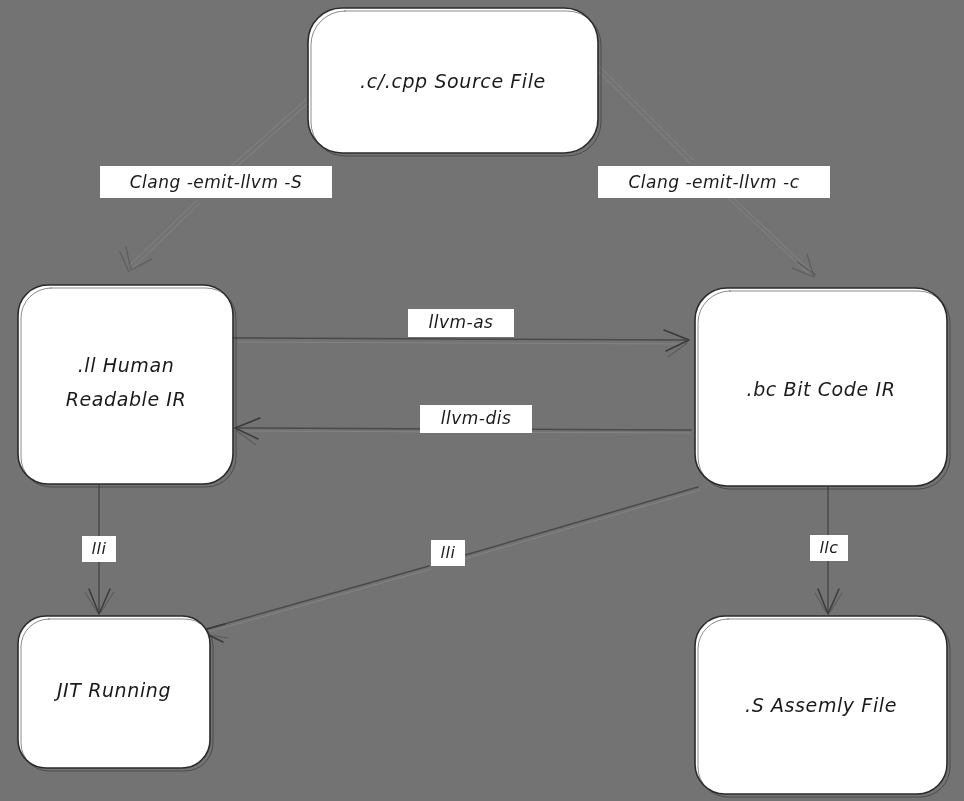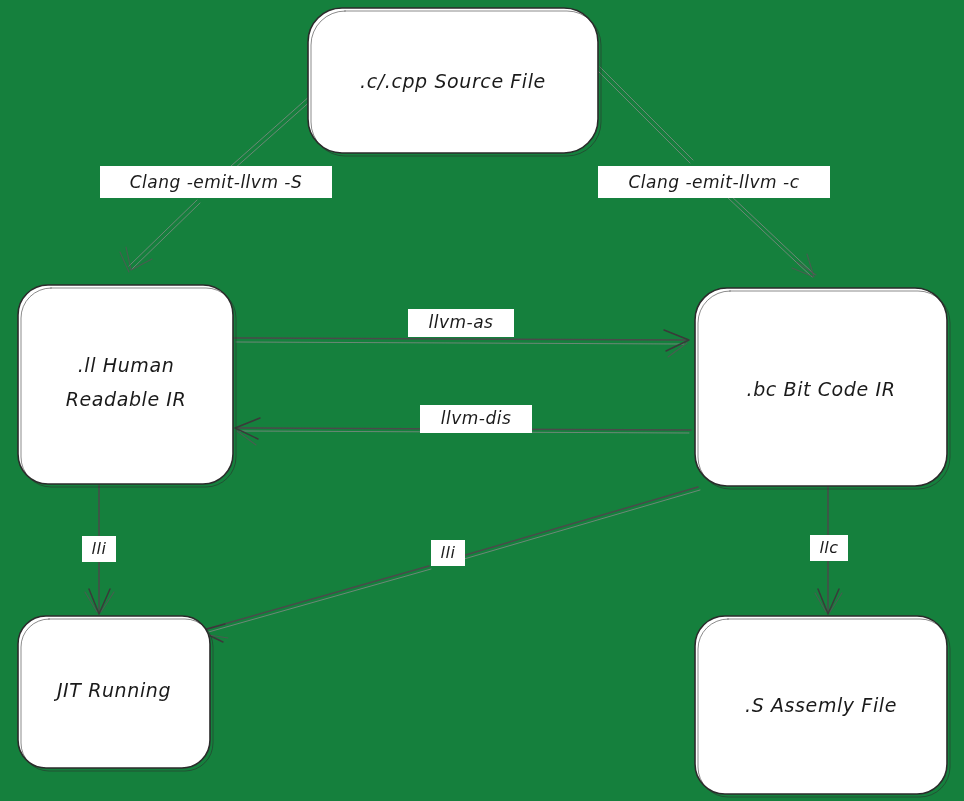--- a/index.html
+++ b/index.html
@@ -11,21 +11,21 @@
   body {
     width: 964px;
     height: 801px;
     overflow: hidden;
     font-family: "DejaVu Sans", sans-serif;
   }
   #diagram-root {
     position: relative;
     width: 964px;
     height: 801px;
-    background: #15803d;
+    background: #737373;
   }
   svg#flow-svg {
     position: absolute;
     top: 0;
     left: 0;
     width: 964px;
     height: 801px;
     display: block;
   }
   .node-shape {

